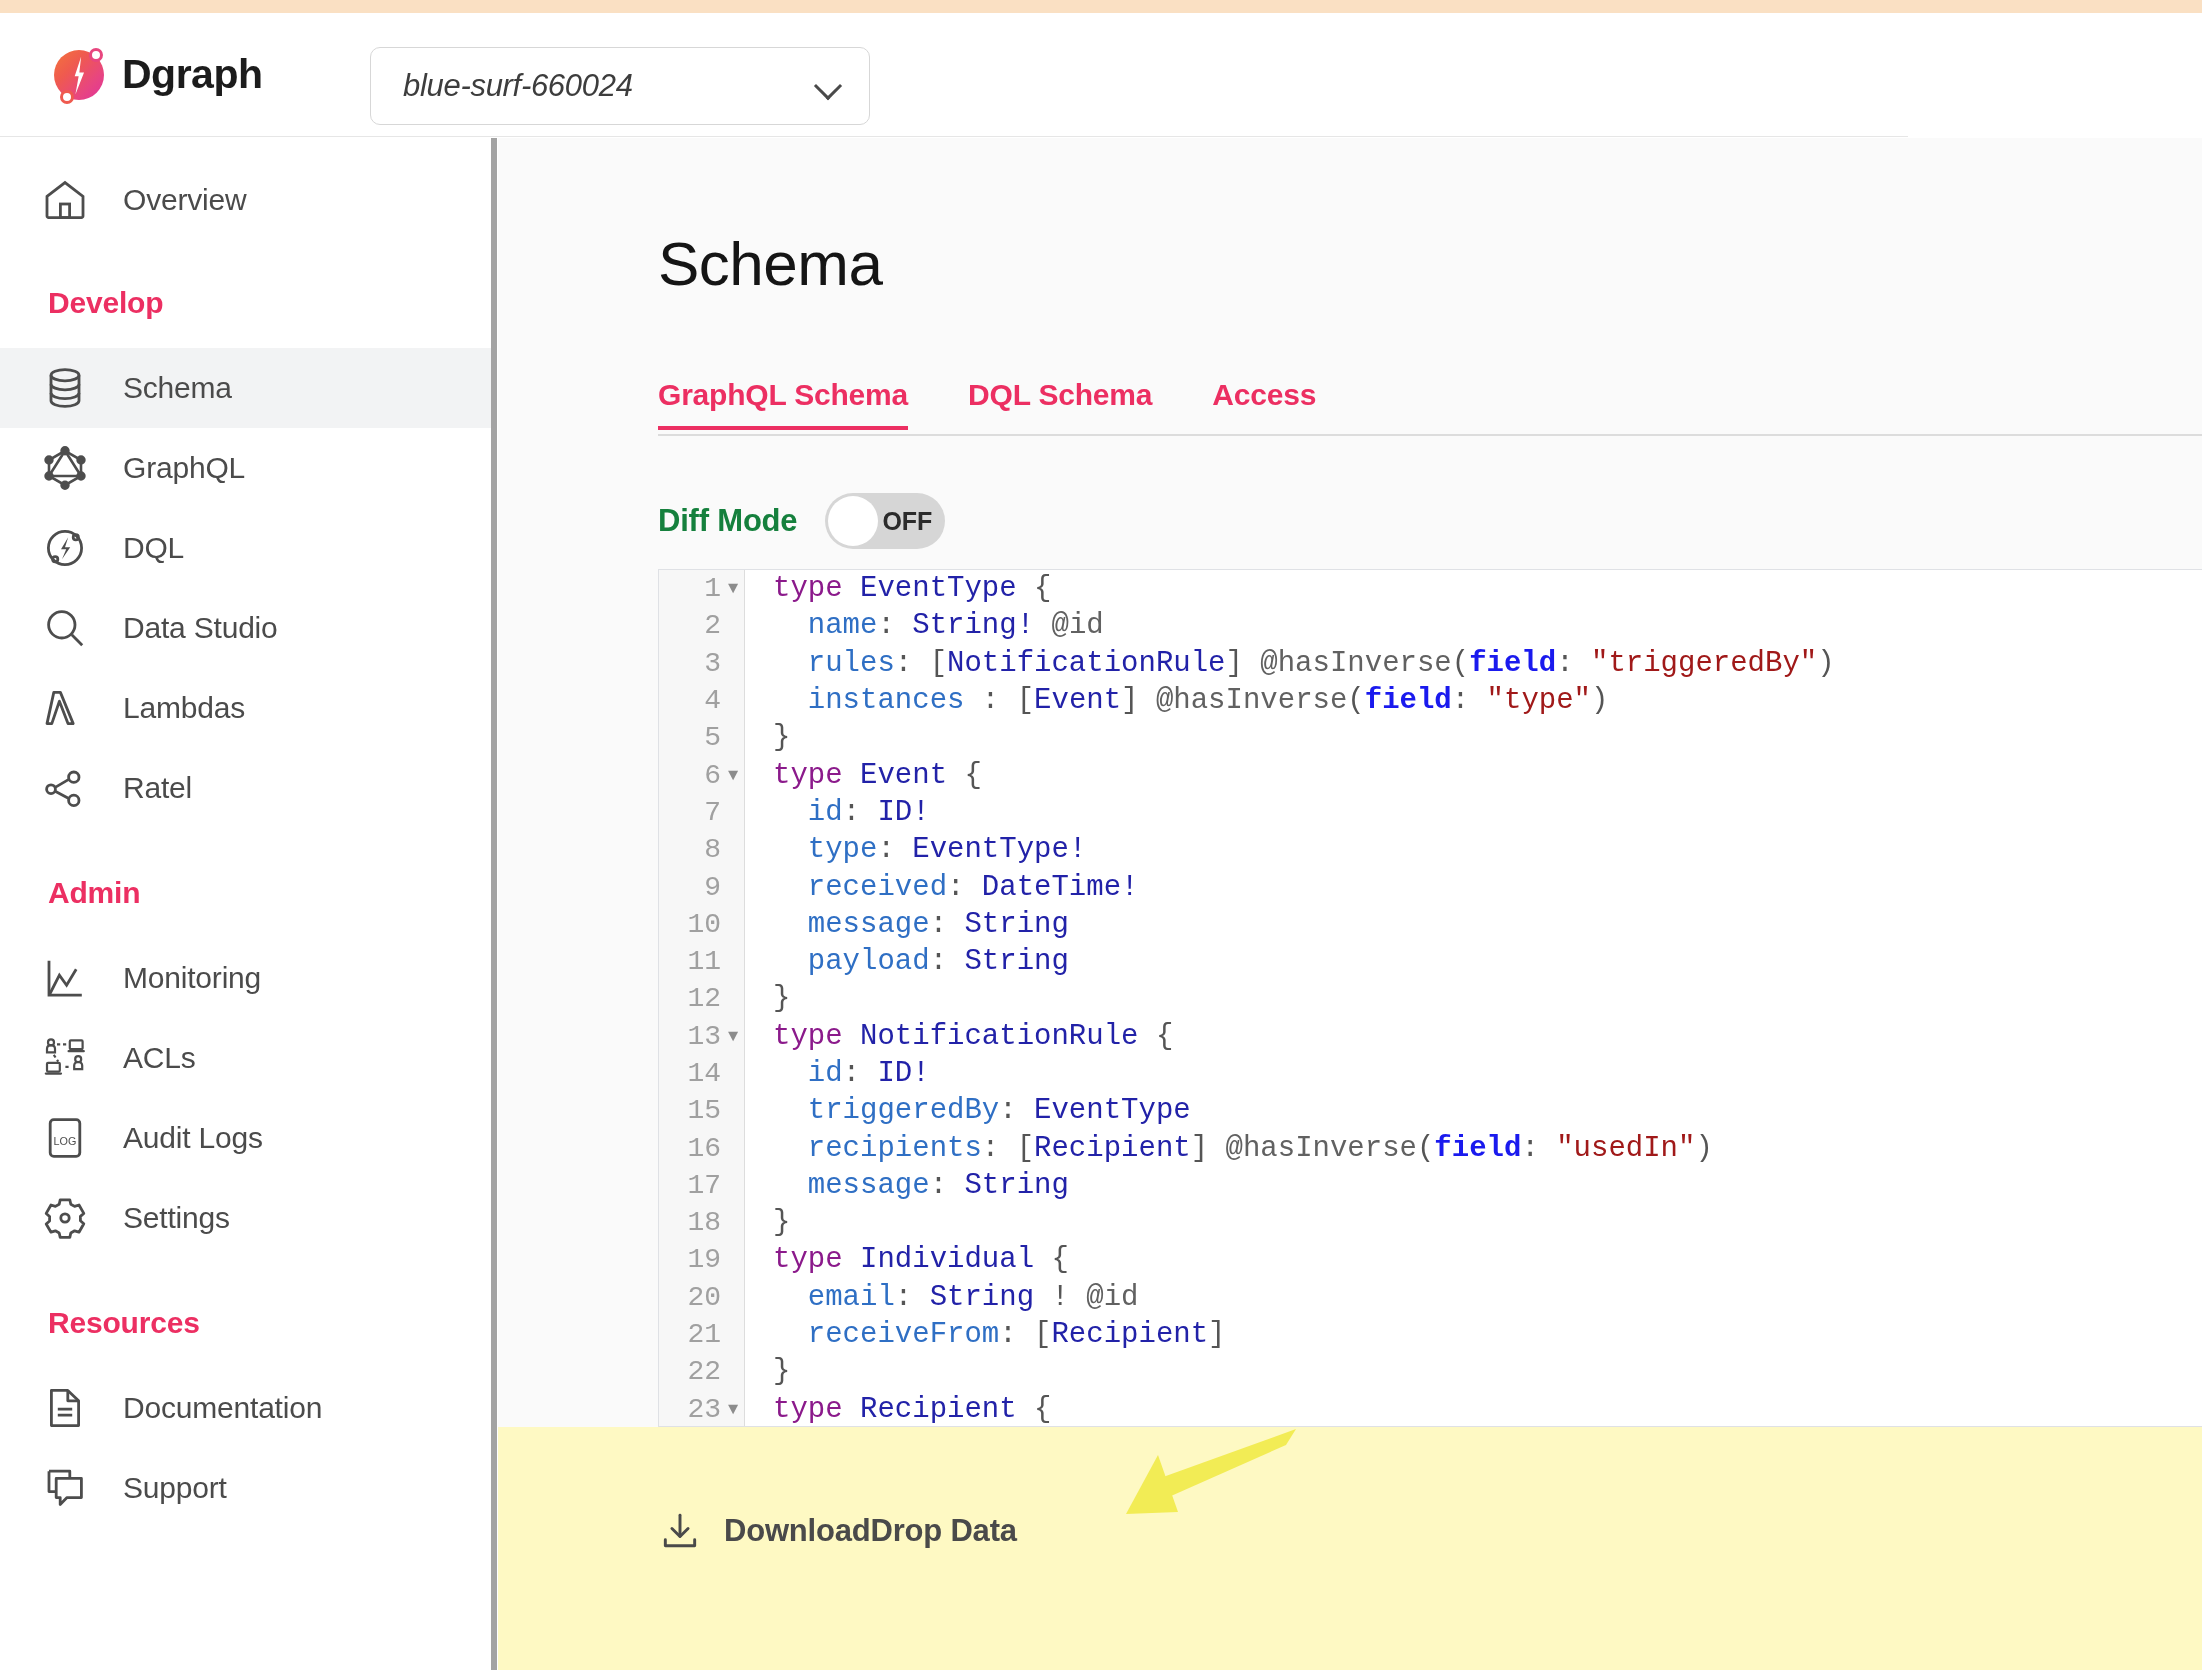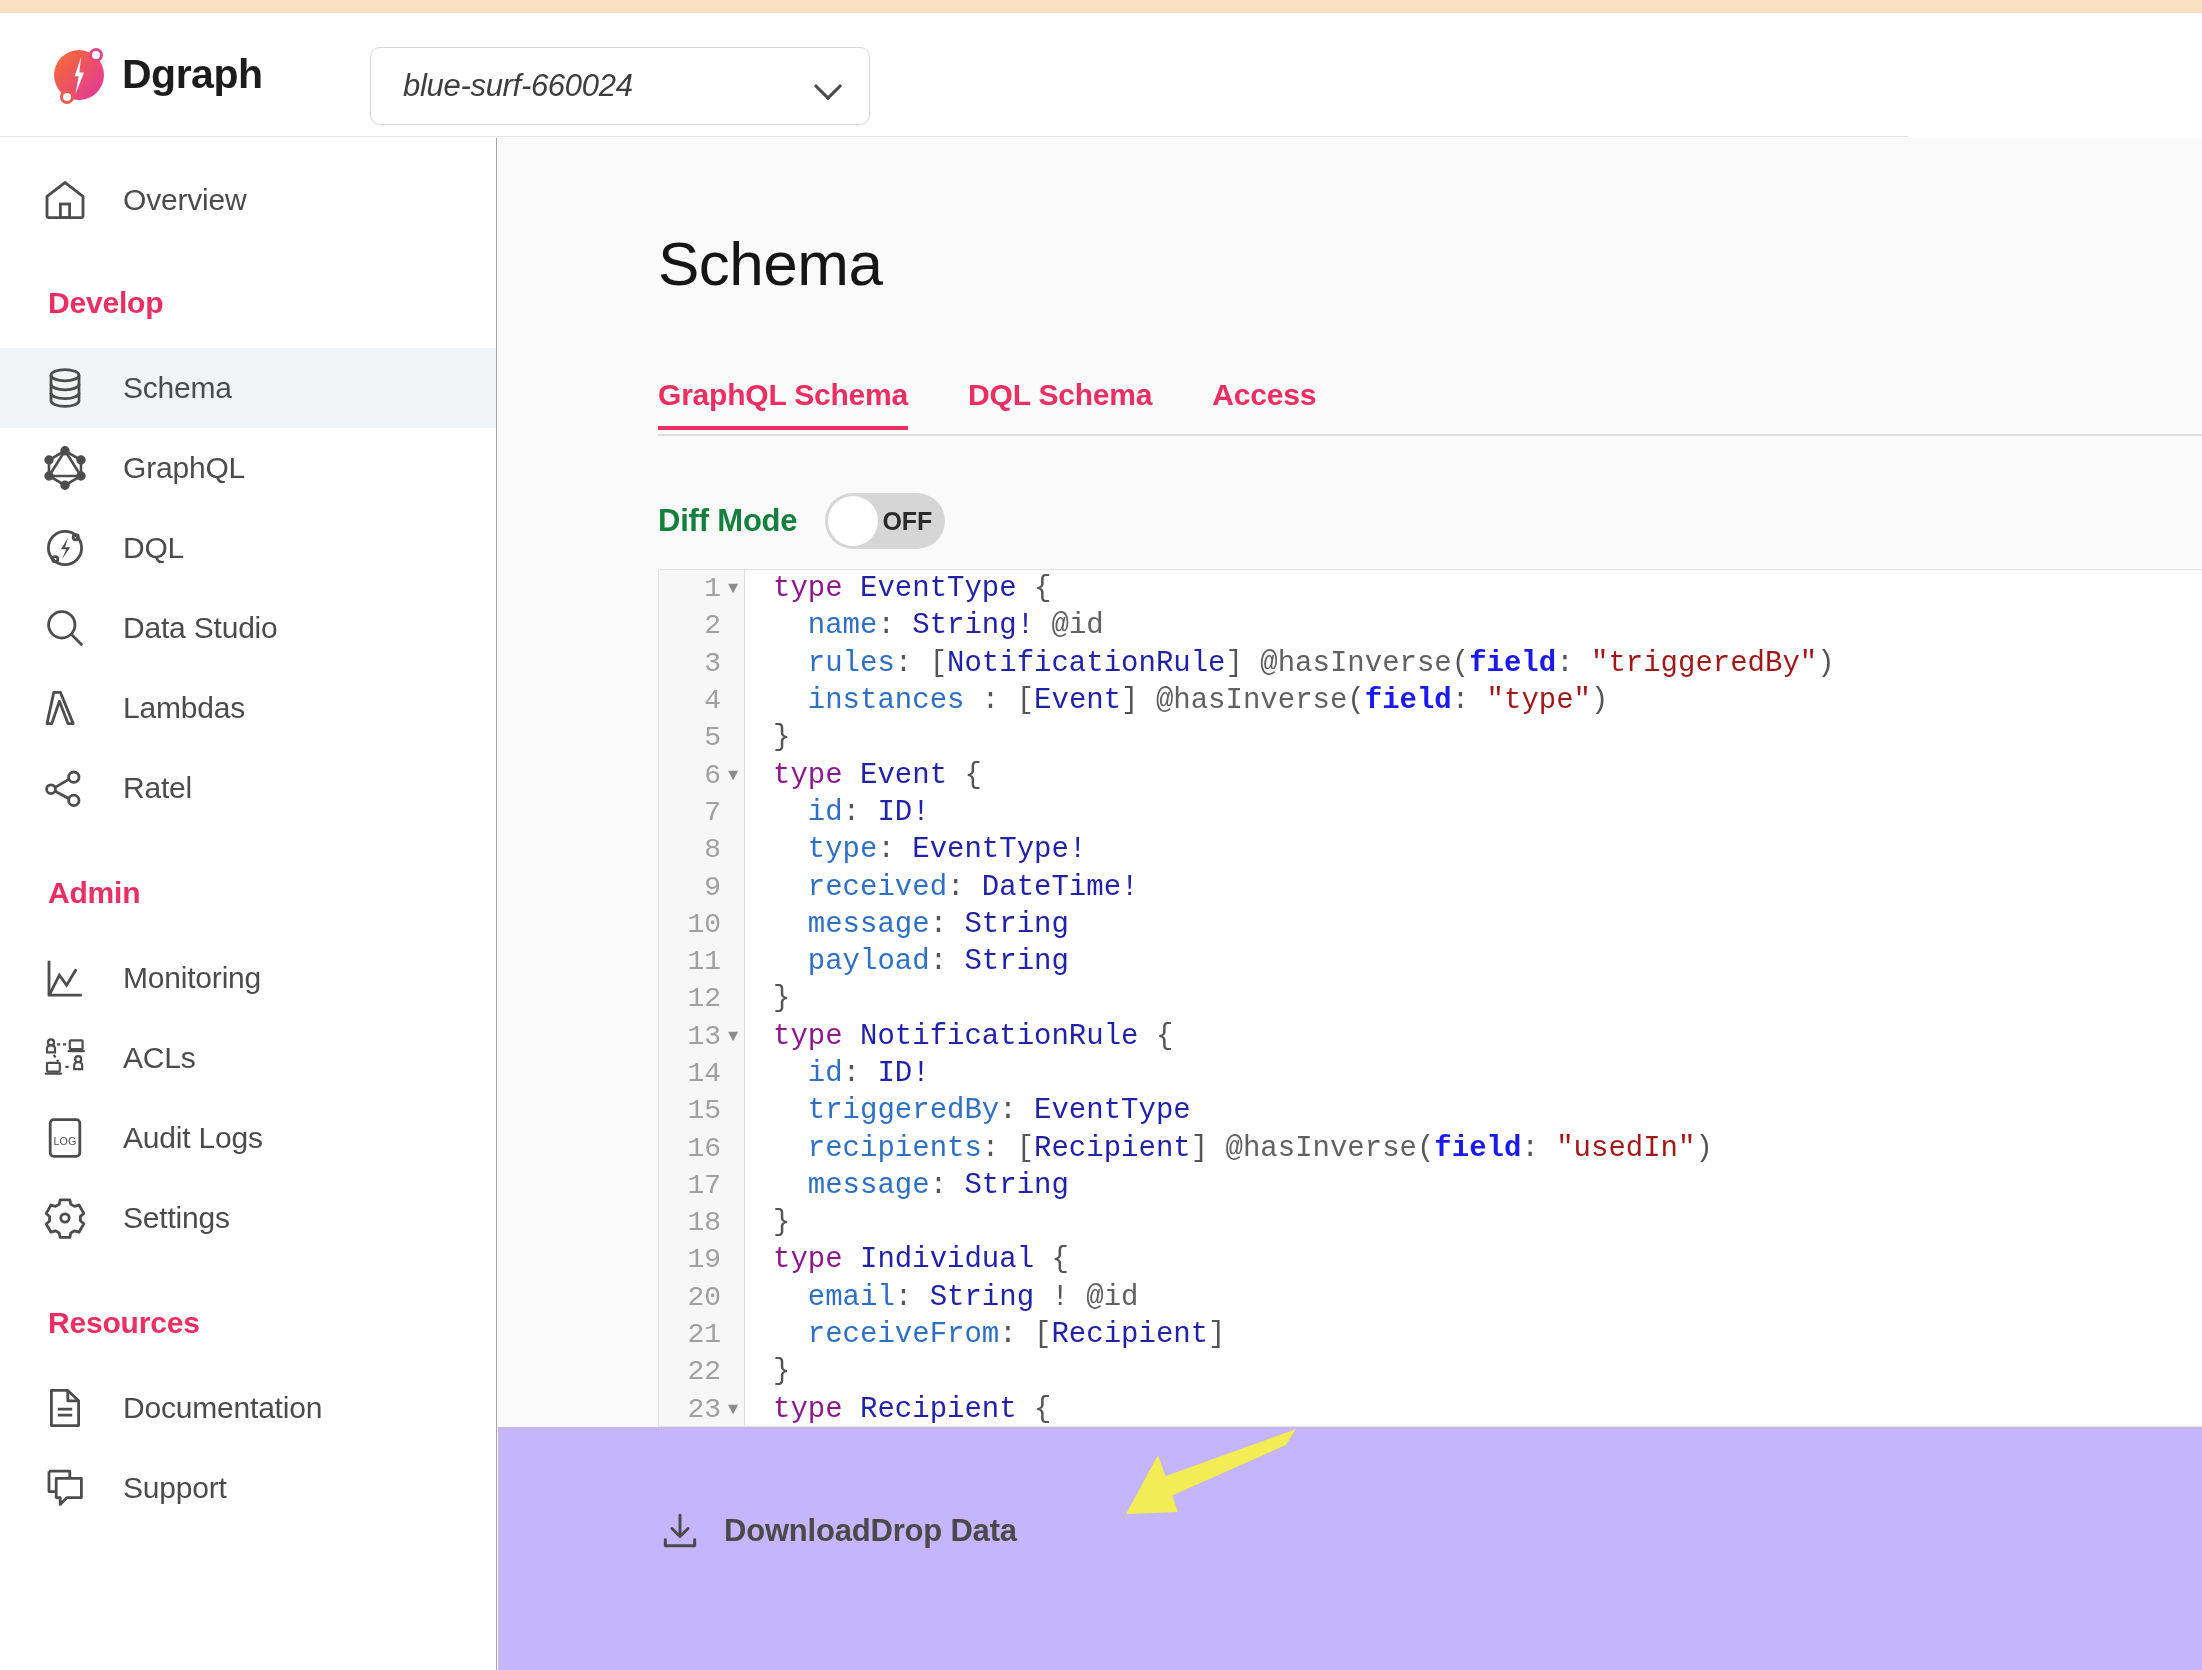--- a/index.html
+++ b/index.html
@@ -64,21 +64,21 @@
     content:""; position:absolute; left:3px; top:3px;
     width:17px; height:17px;
     border-right:3px solid #4a4a4a; border-bottom:3px solid #4a4a4a;
     transform:rotate(45deg);
   }
 
   
   .sidebar {
     position:absolute; left:0; top:138px; width:497px; height:1532px;
     background:#ffffff;
-    border-right:1px solid #a3a3a3;
+    border-right:6px solid #a3a3a3;
   }
   .nav-item {
     display:flex; align-items:center; height:80px; padding-left:37px;
     cursor:pointer;
   }
   .nav-item.active { background:#f2f3f4; }
   .nav-icon { width:56px; height:56px; flex:0 0 56px; display:flex; align-items:center; justify-content:center; }
   .nav-icon svg { display:block; }
   .nav-label {
     margin-left:30px; font-size:30px; color:#4b4b4b; letter-spacing:-0.2px;
@@ -164,21 +164,21 @@
   .t-type { color:#2222a8; font-weight:400; }
   .t-fld  { color:#2f6fc4; }
   .t-dir  { color:#616161; }
   .t-arg  { color:#1a1aee; font-weight:700; }
   .t-str  { color:#a01919; }
   .t-pun  { color:#555555; }
 
   
   .actionbar {
     position:absolute; left:498px; top:1427px; right:0; height:243px;
-    background:#c4b5fd;
+    background:#fef9c3;
   }
   .actions { position:absolute; left:160px; top:82px; display:flex; align-items:center; }
   .act {
     display:flex; align-items:center; cursor:pointer;
     font-size:31px; font-weight:700; color:#4a4a4a; letter-spacing:-0.2px;
   }
   .act .dl-icon { width:44px; height:44px; margin-right:22px; }
   .act + .act { }
 
   

